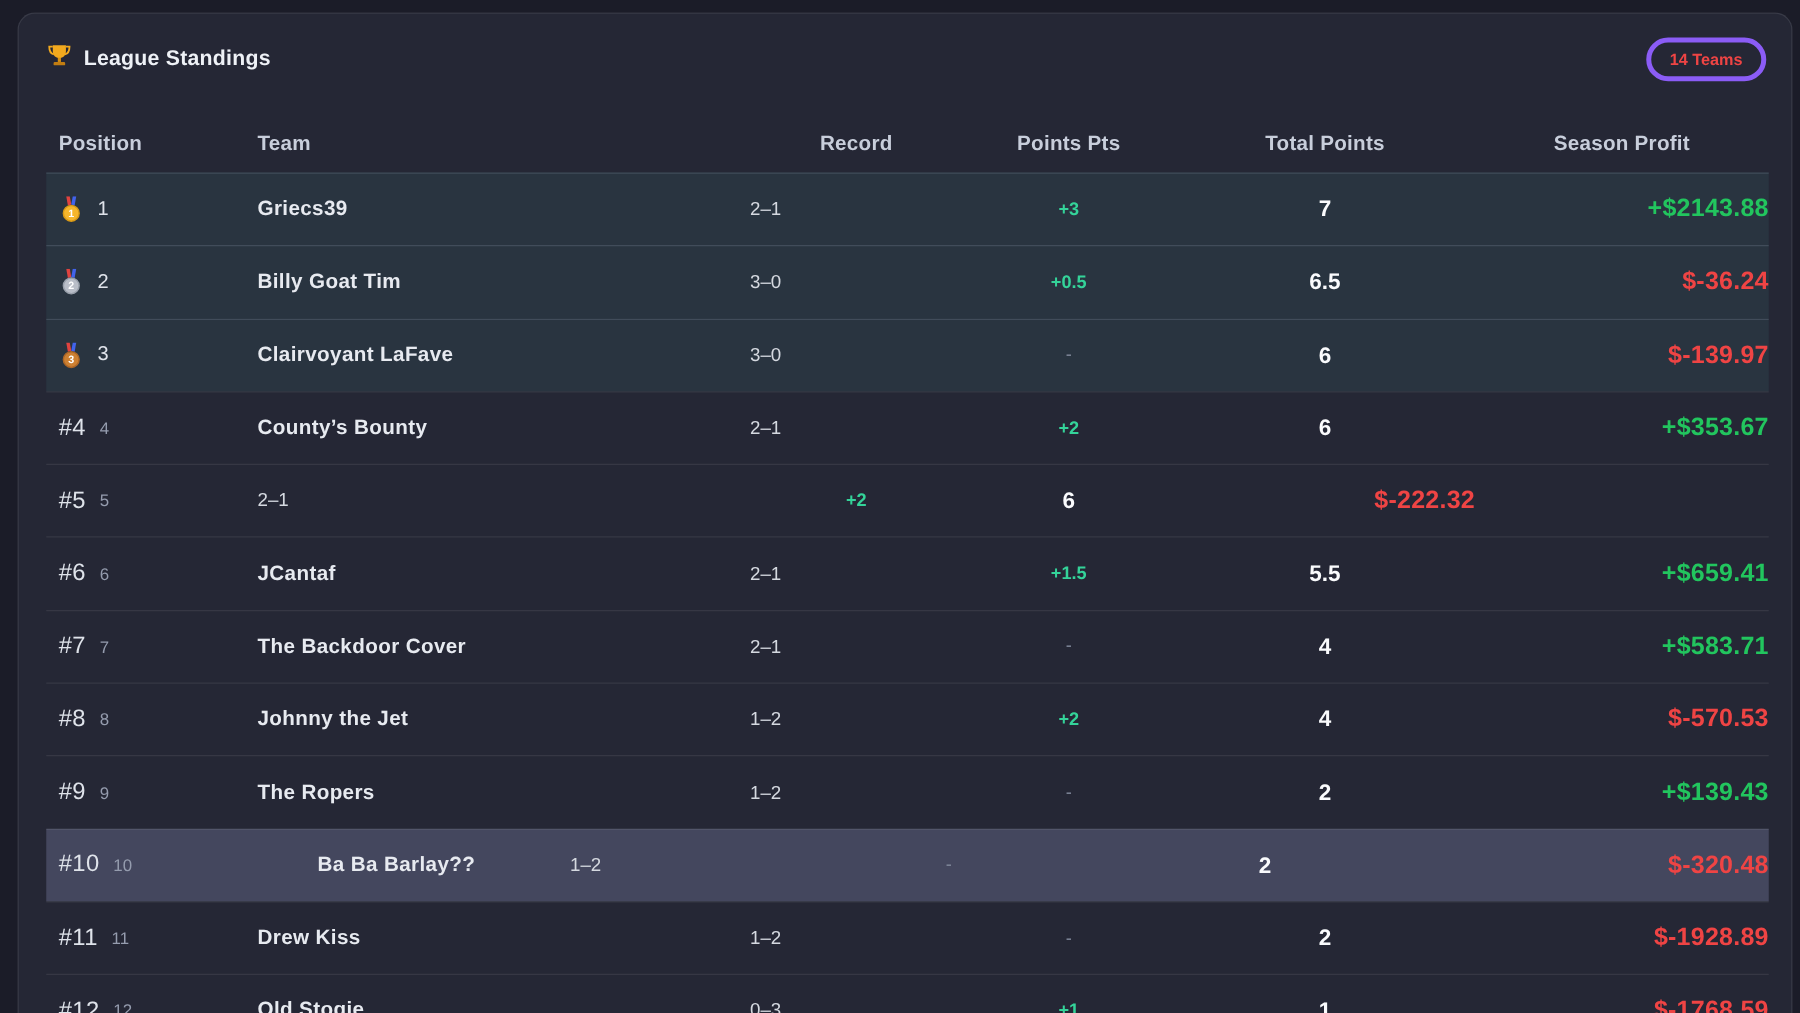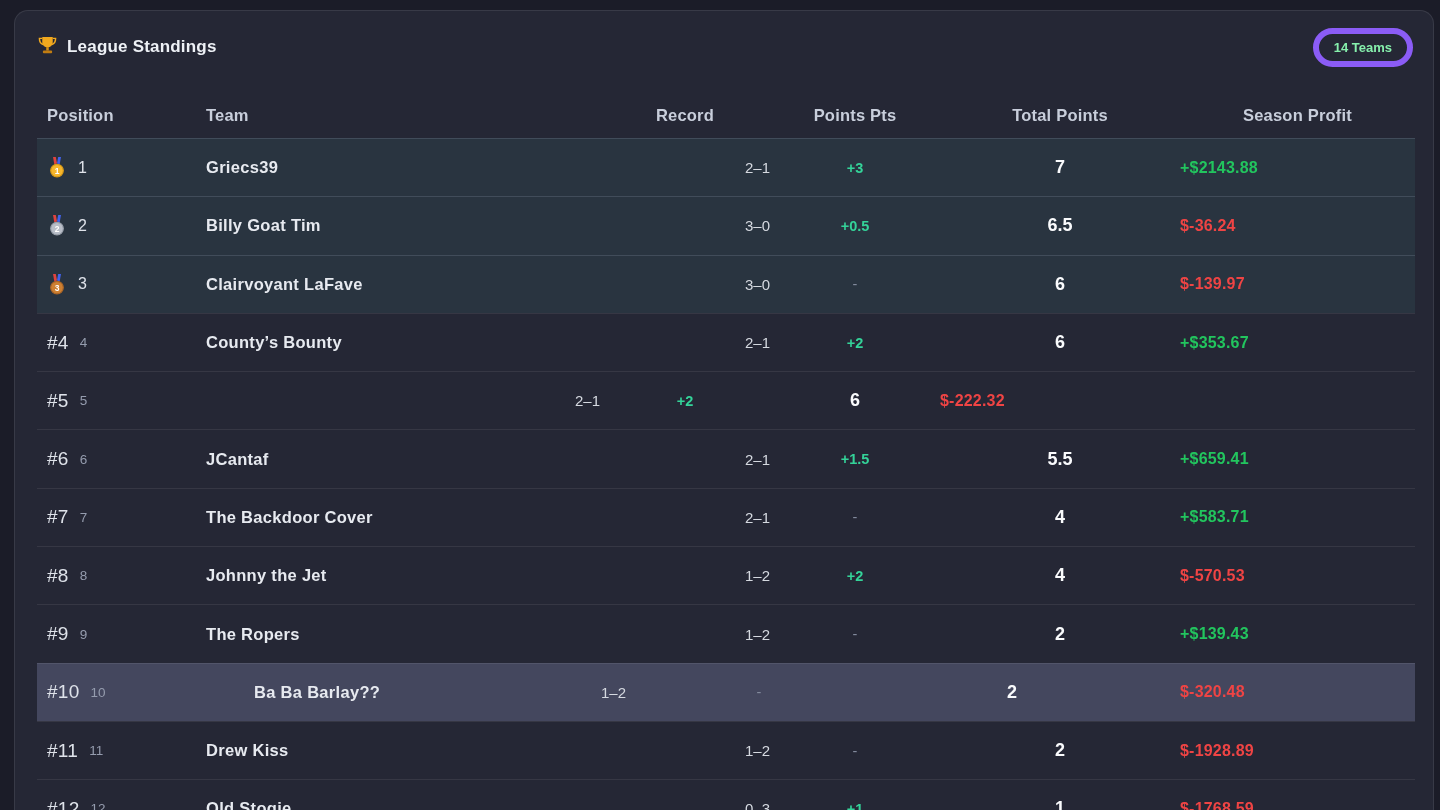--- a/index.html
+++ b/index.html
@@ -18,22 +18,22 @@
   }
   .card-header {
     display:flex; align-items:center; justify-content:space-between;
     padding:22px 20px 0 22px; height:50px;
   }
   .title-wrap { display:flex; align-items:center; gap:9px; }
   .title {
     font-size:17px; font-weight:700; color:#eef1f6; letter-spacing:0.2px;
   }
   .badge {
-    border:6px solid #8b5cf6; border-radius:999px;
-    padding:6px 15px; font-size:13px; font-weight:600; color:#86efac;
+    border:4px solid #8b5cf6; border-radius:999px;
+    padding:6px 15px; font-size:13px; font-weight:600; color:#ef4444;
     background:transparent;
   }
   .thead {
     display:grid;
     grid-template-columns:169px 1fr 170px 170px 240px 235px;
     align-items:center;
     margin:32px 18px 0 22px; height:45px;
   }
   .th { font-size:16.5px; font-weight:600; color:#c8cedb; letter-spacing:0.2px; }
   .th.left { text-align:left; padding-left:10px; }
@@ -49,26 +49,26 @@
   }
   .row.first { border-top:1px solid rgba(148,163,184,0.30); }
   .row.top3 { background:#293440; border-top:1px solid rgba(148,163,184,0.22); }
   .row.highlight { background:#44475e;gap:48px; }
   .cell-pos { display:flex; align-items:center; gap:11px; padding-left:10px; }
   .rank-label { font-size:19px; font-weight:500; color:#dfe3ea; letter-spacing:0.3px; }
   .rank-top3 { font-size:16px; font-weight:500; color:#dfe3ea; }
   .rank-sub { font-size:13.5px; font-weight:500; color:#959cae; }
   .medal { display:inline-flex; width:20px; height:21px; }
   .cell-team { font-size:16.5px; font-weight:600; color:#e7eaf0; letter-spacing:0.3px; }
-  .cell-record { text-align:right; font-size:15px; font-weight:500; color:#d5d9e0; }
+  .cell-record { text-align:left; font-size:15px; font-weight:500; color:#d5d9e0; }
   .cell-bonus { text-align:center; font-size:14.5px; font-weight:600; }
   .cell-bonus.green { color:#34d399; }
   .cell-bonus.dash { color:#828a9c; font-weight:500; }
   .cell-total { text-align:center; font-size:18px; font-weight:700; color:#fafbfd; }
-  .cell-profit { text-align:left; font-size:16px; font-weight:600; letter-spacing:0.2px; }
+  .cell-profit { text-align:right; font-size:20px; font-weight:600; letter-spacing:0.2px; }
   .cell-profit.pos { color:#22c55e; }
   .cell-profit.neg { color:#ef4444; }
 </style>
 </head>
 <body>
 
 <div class="card">
   <div class="card-header">
     <div class="title-wrap">
       <span class="trophy">

